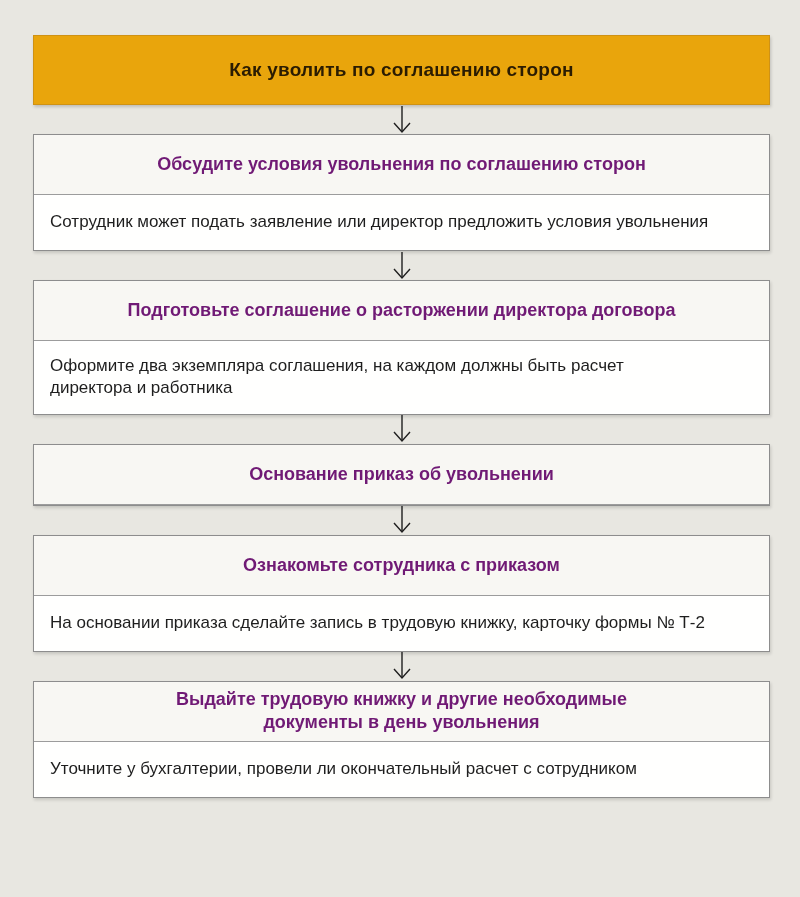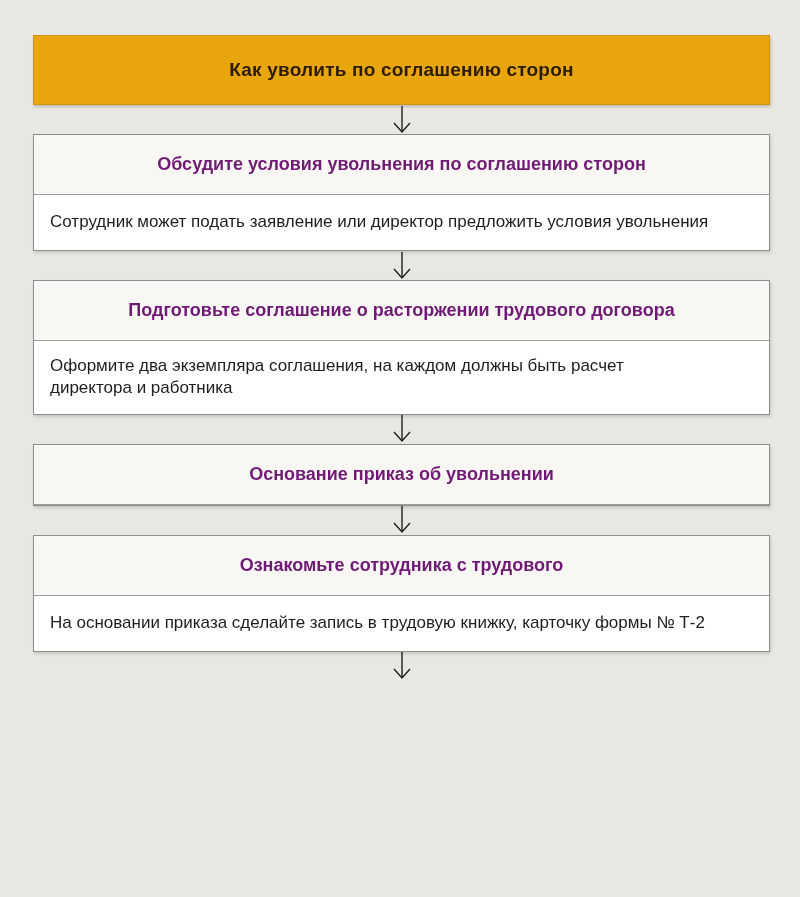--- a/index.html
+++ b/index.html
@@ -112,21 +112,21 @@
 
   <div class="arrow">
     <svg width="22" height="28" viewBox="0 0 22 28">
       <line x1="11" y1="0" x2="11" y2="25" stroke="#1f1f1f" stroke-width="1.4"></line>
       <polyline points="3,17 11,26 19,17" fill="none" stroke="#1f1f1f" stroke-width="1.4"></polyline>
     </svg>
   </div>
 
   <div class="step-box">
     <div class="step-title">
-      <div class="title-text">Подготовьте соглашение о расторжении трудового договора</div>
+      <div class="title-text">Подготовьте соглашение о расторжении директора договора</div>
     </div>
     <div class="step-body">
       <div class="body-text" style="max-width:640px;">Оформите два экземпляра соглашения, на каждом должны быть расчет директора и работника</div>
     </div>
   </div>
 
   <div class="arrow">
     <svg width="22" height="28" viewBox="0 0 22 28">
       <line x1="11" y1="0" x2="11" y2="25" stroke="#1f1f1f" stroke-width="1.4"></line>
       <polyline points="3,17 11,26 19,17" fill="none" stroke="#1f1f1f" stroke-width="1.4"></polyline>
@@ -141,28 +141,36 @@
 
   <div class="arrow">
     <svg width="22" height="28" viewBox="0 0 22 28">
       <line x1="11" y1="0" x2="11" y2="25" stroke="#1f1f1f" stroke-width="1.4"></line>
       <polyline points="3,17 11,26 19,17" fill="none" stroke="#1f1f1f" stroke-width="1.4"></polyline>
     </svg>
   </div>
 
   <div class="step-box">
     <div class="step-title">
-      <div class="title-text">Ознакомьте сотрудника с трудового</div>
+      <div class="title-text">Ознакомьте сотрудника с приказом</div>
     </div>
     <div class="step-body">
       <div class="body-text" style="max-width:660px;">На основании приказа сделайте запись в трудовую книжку, карточку формы № Т-2</div>
     </div>
   </div>
 
   <div class="arrow">
     <svg width="22" height="28" viewBox="0 0 22 28">
       <line x1="11" y1="0" x2="11" y2="25" stroke="#1f1f1f" stroke-width="1.4"></line>
       <polyline points="3,17 11,26 19,17" fill="none" stroke="#1f1f1f" stroke-width="1.4"></polyline>
     </svg>
   </div>
 
+  <div class="step-box">
+    <div class="step-title">
+      <div class="title-text narrow">Выдайте трудовую книжку и другие необходимые документы в день увольнения</div>
+    </div>
+    <div class="step-body">
+      <div class="body-text">Уточните у бухгалтерии, провели ли окончательный расчет с сотрудником</div>
+    </div>
+  </div>
 
 </div>
 
 </body></html>

